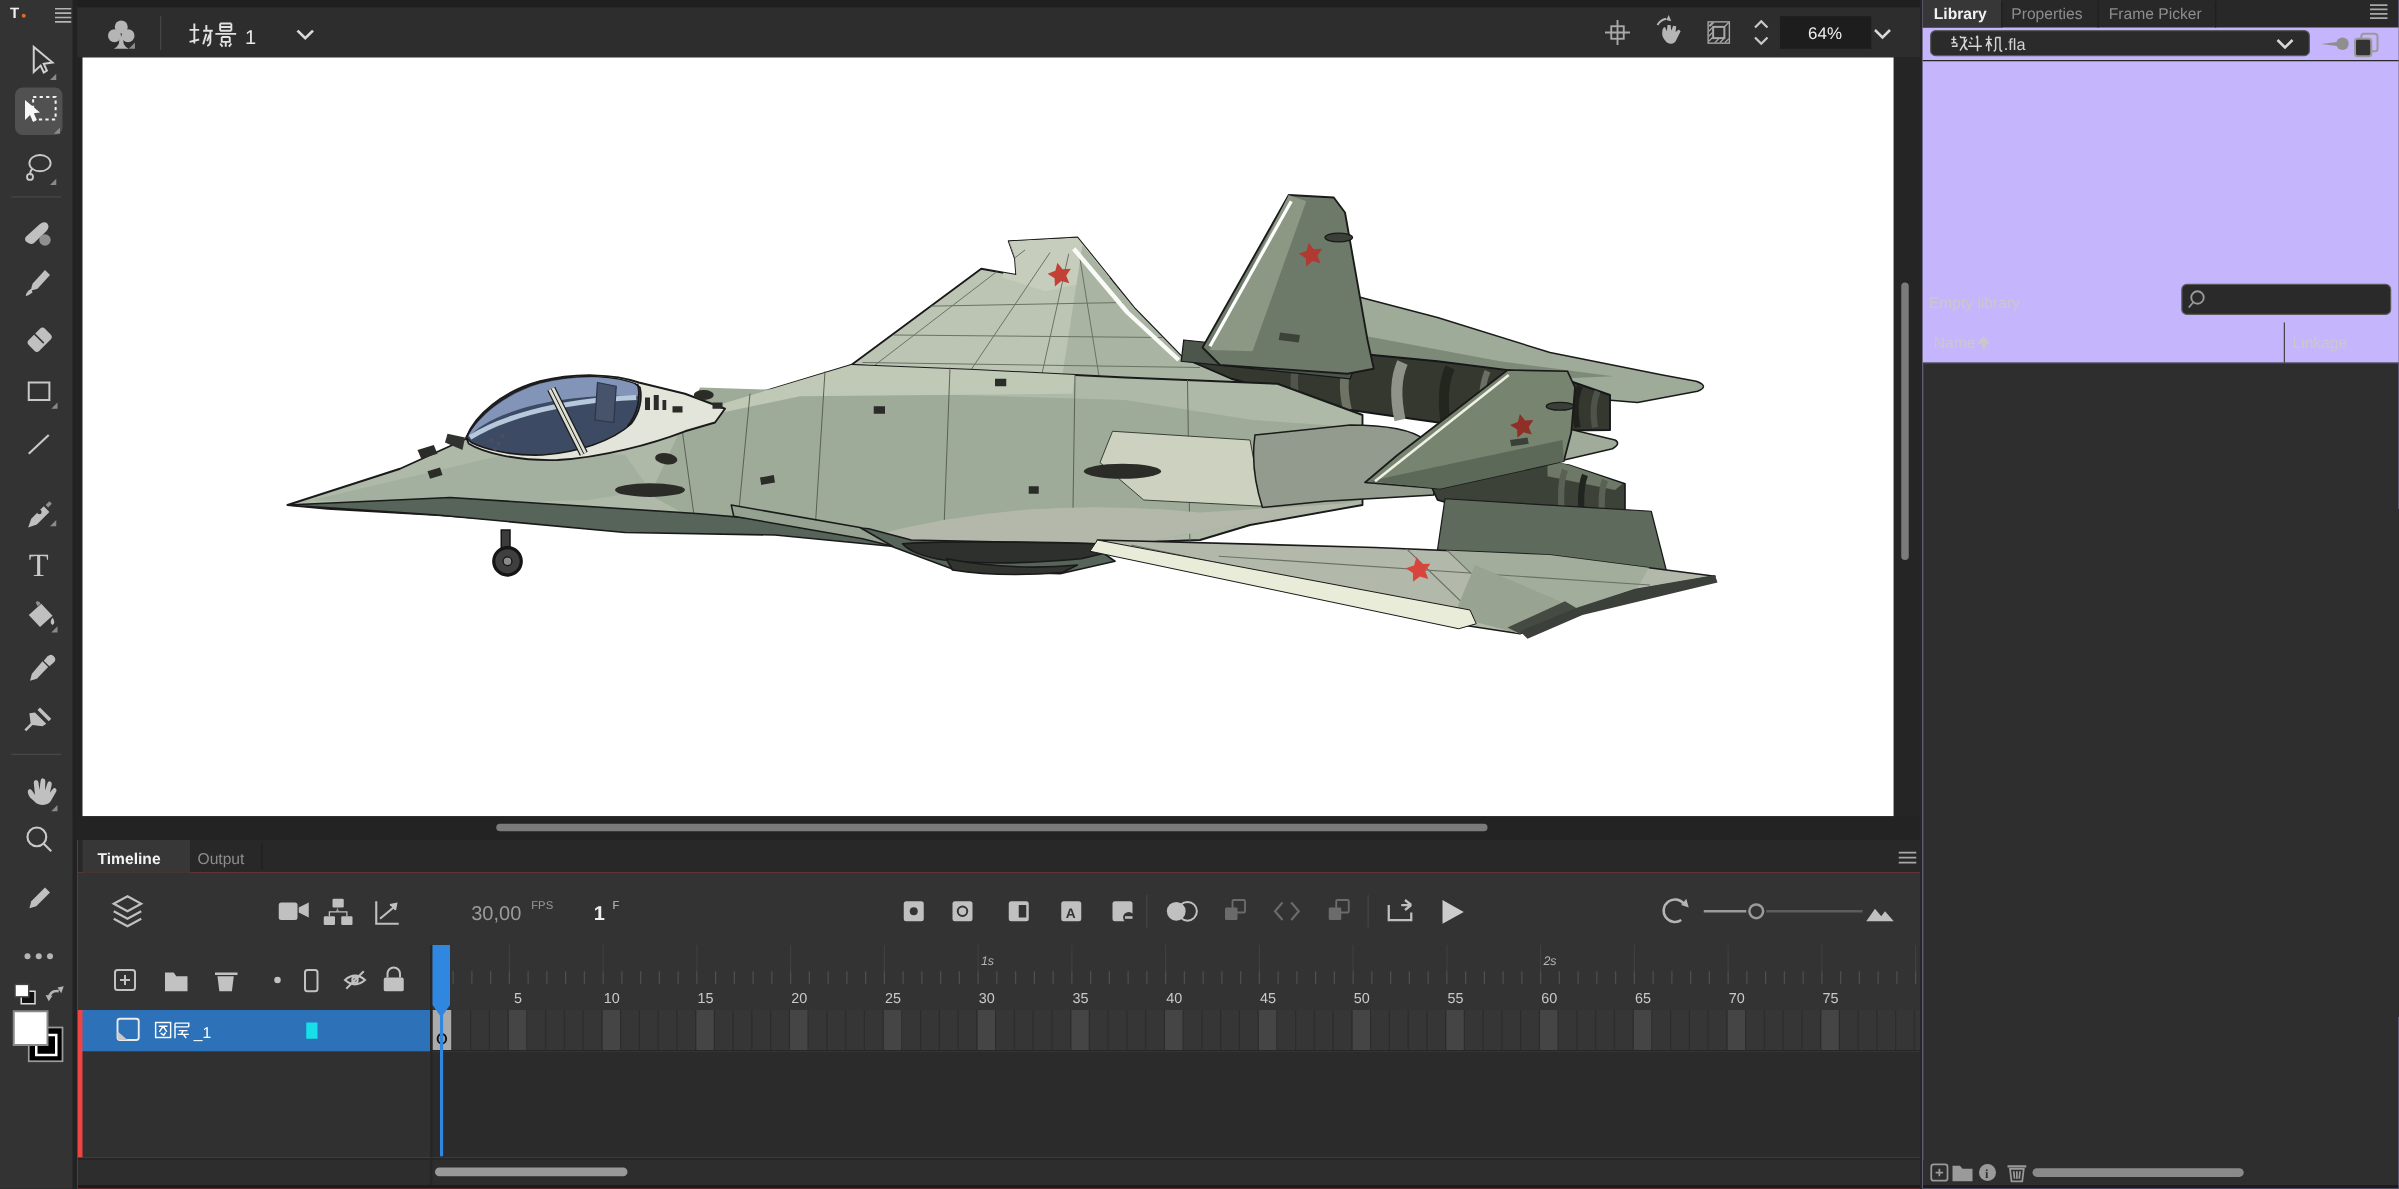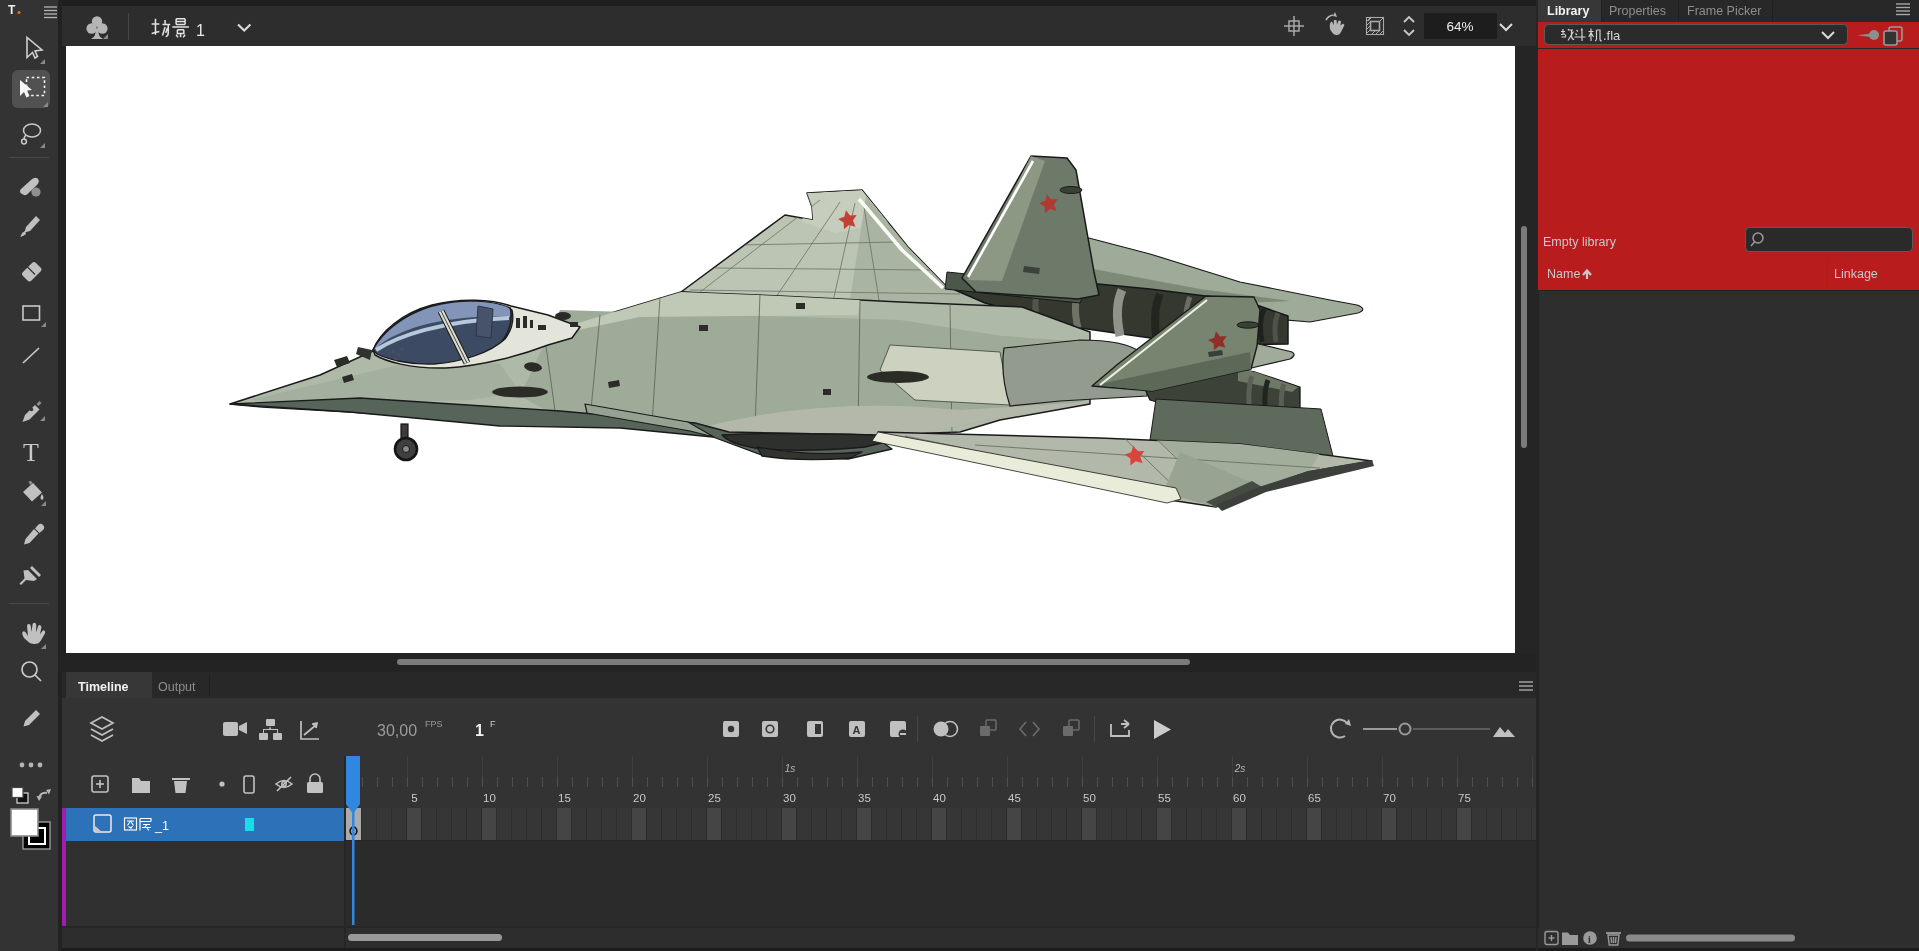--- a/index.html
+++ b/index.html
@@ -334,21 +334,21 @@
   </svg>
 </div>
 <div class="abs" id="vscroll" style="left:1515px;top:46px;width:21px;height:607px;background:#252525;">
   <div class="abs" style="left:6px;top:180px;width:6px;height:222px;background:#7b7b7b;border-radius:3px;"></div>
 </div>
 
 <div class="abs" id="hscroll" style="left:62px;top:653px;width:1474px;height:19px;background:#232323;">
   <div class="abs" style="left:335px;top:6px;width:793px;height:6px;background:#7b7b7b;border-radius:3px;"></div>
 </div>
 
-<div class="abs" id="timeline" style="left:62px;top:672px;width:1474px;height:279px;background:#a21caf;">
+<div class="abs" id="timeline" style="left:62px;top:672px;width:1474px;height:279px;background:#ef4444;">
   <svg width="1474" height="279" viewBox="62 672 1474 279" style="position:absolute;left:0;top:0;" font-family="Liberation Sans, sans-serif">
 
     <rect x="62" y="672" width="1474" height="26" fill="#282828"></rect>
     <rect x="66" y="672" width="86" height="26" fill="#373737"></rect>
     <text x="78" y="691" font-size="12.5" font-weight="bold" fill="#f2f2f2">Timeline</text>
     <text x="158" y="691" font-size="12.5" fill="#8d8d8d">Output</text>
     <rect x="209" y="674" width="1" height="22" fill="#1f1f1f"></rect>
     <g stroke="#a8a8a8" stroke-width="1.4">
       <line x1="1519" y1="682" x2="1533" y2="682"></line>
         <line x1="1519" y1="686" x2="1533" y2="686"></line>
@@ -705,21 +705,21 @@
     <rect x="352" y="812" width="2.5" height="113" fill="#2f87e0"></rect>
 
     <rect x="62" y="926" width="1474" height="2" fill="#262626"></rect>
     <rect x="62" y="928" width="1474" height="20" fill="#2d2d2d"></rect>
     <rect x="344" y="928" width="2" height="20" fill="#262626"></rect>
     <rect x="348" y="934" width="154" height="7" rx="3.5" fill="#999999"></rect>
     <rect x="62" y="948" width="1474" height="3" fill="#1c1c1c"></rect>
   </svg>
 </div>
 
-<div class="abs" id="library" style="left:1538px;top:0;width:381px;height:951px;background:#b91c1c;">
+<div class="abs" id="library" style="left:1538px;top:0;width:381px;height:951px;background:#c4b5fd;">
   <svg width="381" height="951" viewBox="1538 0 381 951" style="position:absolute;left:0;top:0;" font-family="Liberation Sans, sans-serif">
 
     <rect x="1538" y="0" width="381" height="22" fill="#282828"></rect>
     <rect x="1538" y="0" width="63" height="22" fill="#373737"></rect>
     <text x="1547" y="15" font-size="12.5" font-weight="bold" fill="#f2f2f2">Library</text>
     <text x="1609" y="15" font-size="12.5" fill="#8d8d8d">Properties</text>
     <text x="1687" y="15" font-size="12.5" fill="#8d8d8d">Frame Picker</text>
     <rect x="1601" y="1" width="1" height="21" fill="#1f1f1f"></rect>
     <rect x="1678" y="1" width="1" height="21" fill="#1f1f1f"></rect>
     <rect x="1772" y="1" width="1" height="21" fill="#1f1f1f"></rect>

